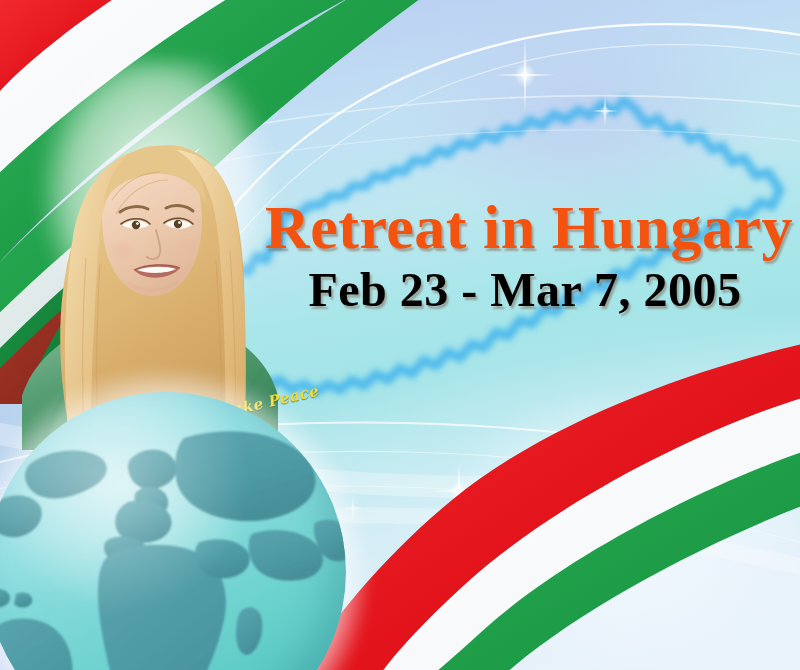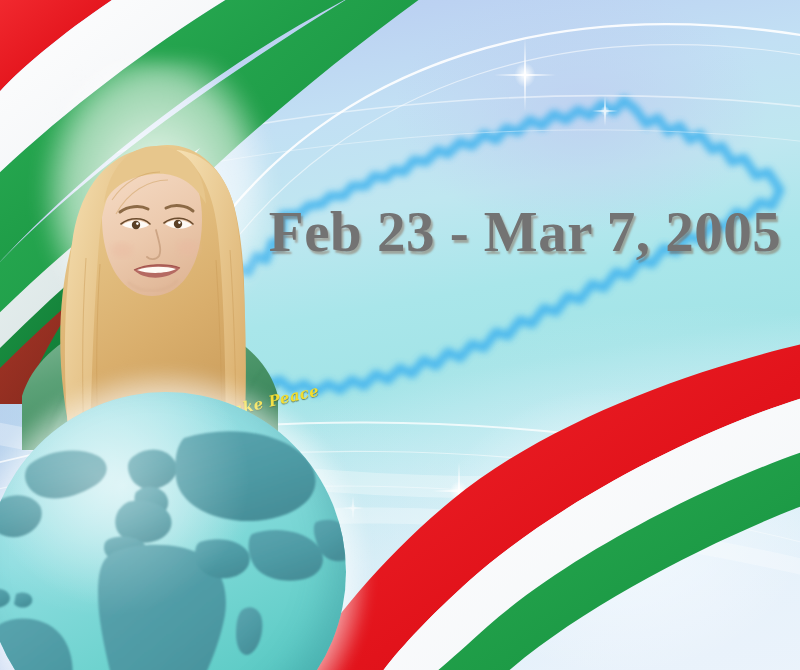--- a/index.html
+++ b/index.html
@@ -126,23 +126,23 @@
     font-size:62px;
     line-height:1.02;
     color:#f4520f;
     letter-spacing:.5px;
     text-shadow:2px 3px 2px rgba(120,60,30,.38);
     white-space:nowrap;
   }
   .title-sub{
     font-family:"Liberation Serif","DejaVu Serif",serif;
     font-weight:bold;
-    font-size:57px;
+    font-size:48px;
     line-height:1.05;
-    color:#737373;
+    color:#000000;
     margin-top:6px;
     letter-spacing:.5px;
     text-shadow:2px 3px 2px rgba(120,60,30,.38);
     white-space:nowrap;
   }
 </style>
 </head>
 <body>
 
 <div id="poster">
@@ -481,16 +481,17 @@
 
           <path d="M2,198 C12,194 24,198 24,206 C24,214 12,218 2,214 Z"></path>
           <path d="M30,202 C38,198 48,202 46,210 C44,216 34,218 28,212 Z"></path>
         </g>
       </svg>
       <div class="globe-shade"></div>
     </div>
   </div>
 
   <div class="title-block">
+    <div class="title-main">Retreat in Hungary</div>
     <div class="title-sub">Feb 23 - Mar 7, 2005</div>
   </div>
 
 </div>
 
 </body></html>

